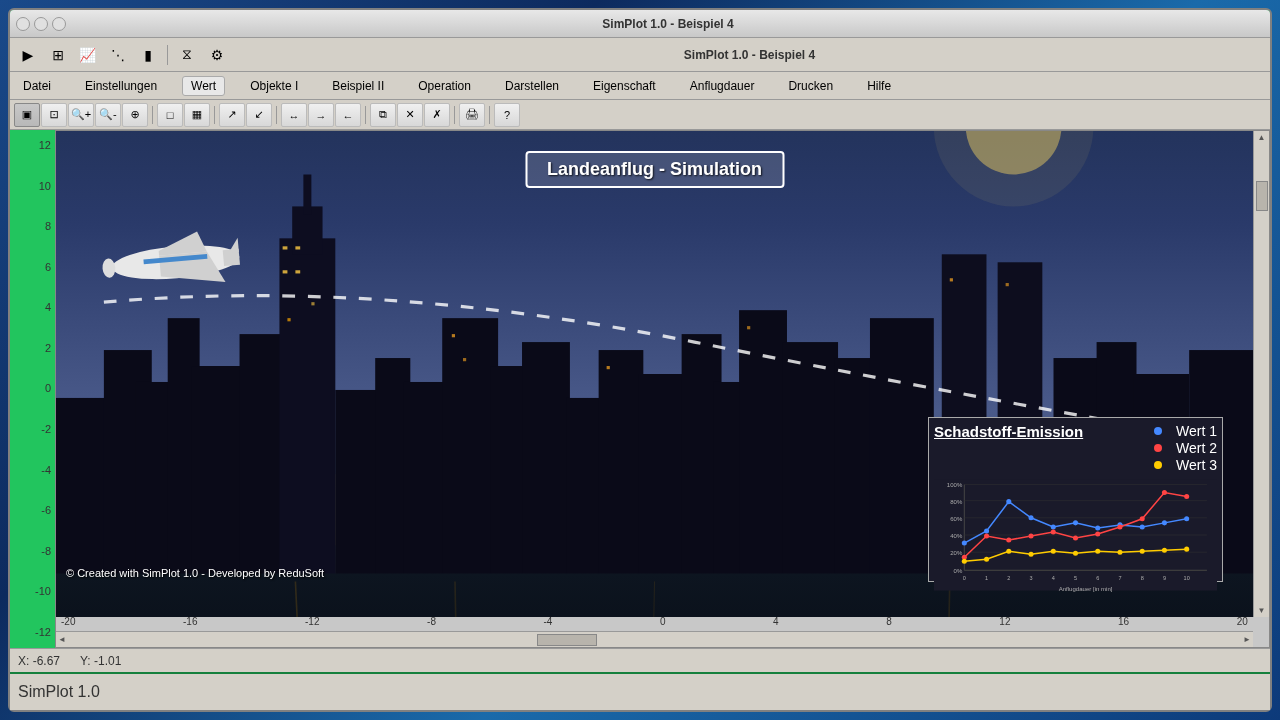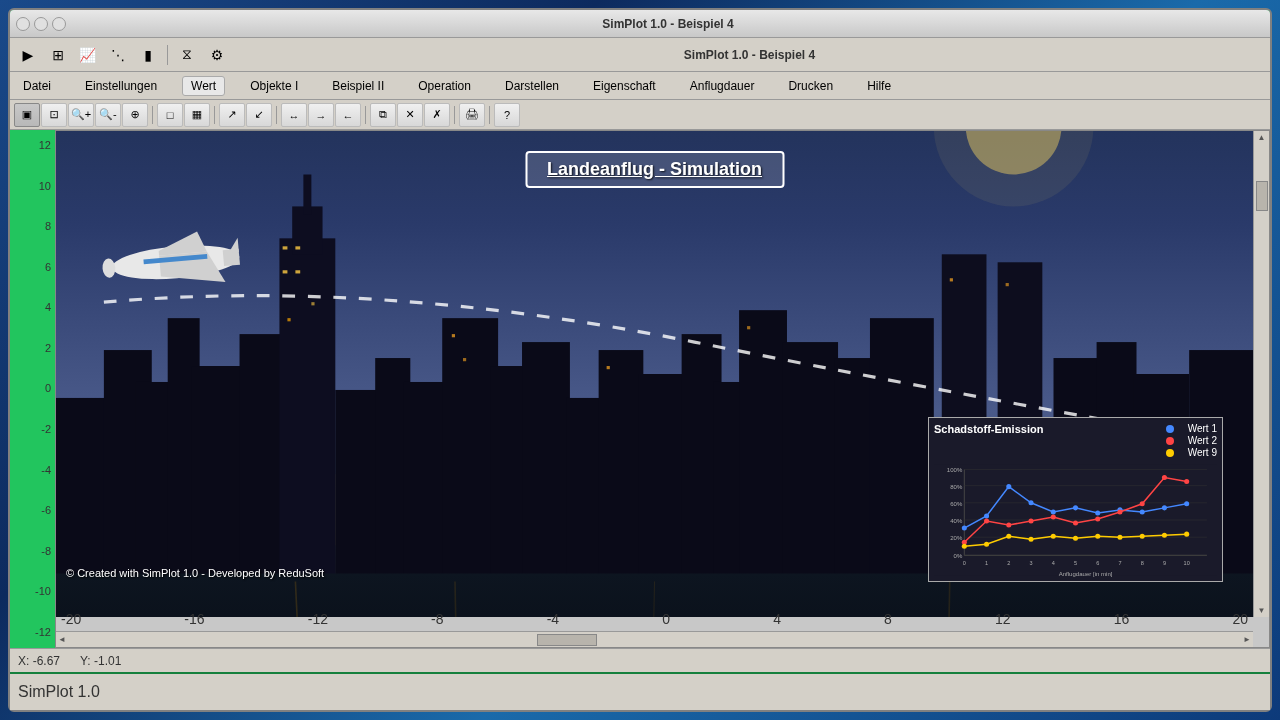--- a/index.html
+++ b/index.html
@@ -217,21 +217,20 @@
       transform: translateX(-50%);
       background: rgba(255,255,255,0.15);
       border: 2px solid white;
       border-radius: 4px;
       padding: 6px 20px;
       color: white;
       font-size: 18px;
       font-weight: bold;
       text-shadow: 1px 1px 2px rgba(0,0,0,0.8);
       white-space: nowrap;
-      text-decoration: underline;
     }
 
     
     .copyright {
       position: absolute;
       bottom: 38px;
       left: 10px;
       color: white;
       font-size: 11px;
       text-shadow: 1px 1px 2px black;
@@ -251,35 +250,36 @@
 
     .chart-header {
       display: flex;
       justify-content: space-between;
       margin-bottom: 2px;
       font-size: 10px;
     }
 
     .chart-title {
       color: white;
-      font-size: 11px;
+      font-size: 15px;
       font-weight: bold;
+      text-decoration: underline;
     }
 
     .chart-legend {
       display: flex;
       flex-direction: column;
       gap: 1px;
     }
 
     .legend-item {
       display: flex;
       align-items: center;
       gap: 14px;
-      font-size: 10px;
+      font-size: 14px;
       color: white;
     }
 
     .legend-dot {
       width: 8px;
       height: 8px;
       border-radius: 50%;
     }
 
     
@@ -323,23 +323,23 @@
     
     .x-axis {
       position: absolute;
       bottom: 16px;
       left: 0;
       right: 16px;
       height: 20px;
       display: flex;
       justify-content: space-between;
       padding: 0 5px;
-      font-size: 14px;
+      font-size: 10px;
       color: #333;
-      align-items: flex-start;
+      align-items: center;
     }
 
     
     .status-bar {
       background: #d4d0c8;
       height: 24px;
       border-top: 1px solid #999;
       display: flex;
       align-items: center;
       padding: 0 8px;
@@ -560,21 +560,21 @@
               <div class="legend-item">
                 <div class="legend-dot" style="background:#4488ff;"></div>
                 <span>Wert 1</span>
               </div>
               <div class="legend-item">
                 <div class="legend-dot" style="background:#ff4444;"></div>
                 <span>Wert 2</span>
               </div>
               <div class="legend-item">
                 <div class="legend-dot" style="background:#ffcc00;"></div>
-                <span>Wert 9</span>
+                <span>Wert 3</span>
               </div>
             </div>
           </div>
 
           <svg width="100%" height="120" viewBox="0 0 280 110" style="display:block;">
 
             <rect width="280" height="110" fill="#1a1a2a"></rect>
 
             <line x1="30" y1="5" x2="30" y2="90" stroke="#444" stroke-width="1"></line>
             <line x1="30" y1="90" x2="270" y2="90" stroke="#444" stroke-width="1"></line>

